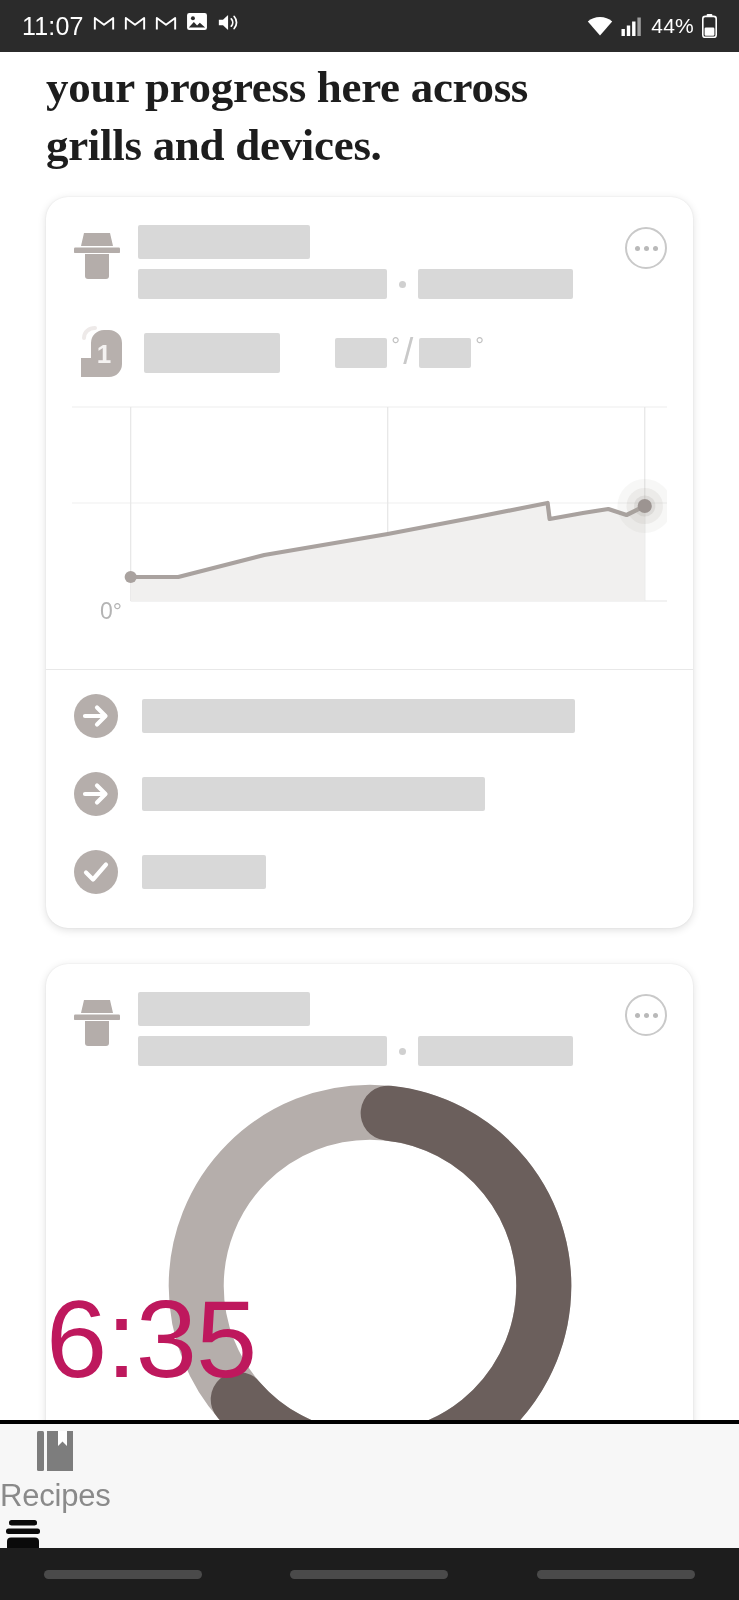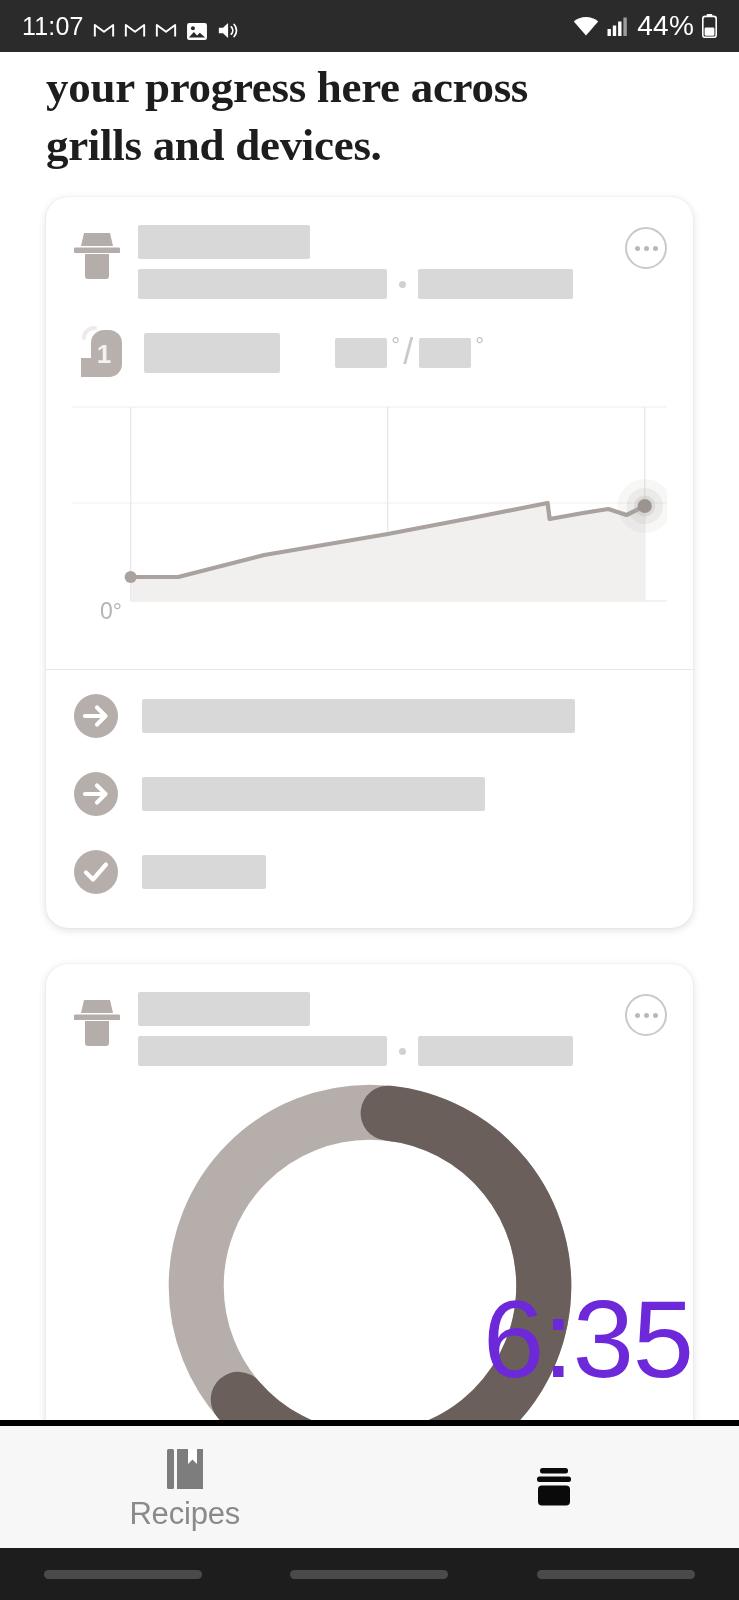--- a/index.html
+++ b/index.html
@@ -18,28 +18,28 @@
 
   
   .status-bar {
     position: absolute; top: 0; left: 0;
     width: 739px; height: 52px;
     background: #2b2b2b;
     display: flex; align-items: center;
     padding: 0 22px;
     color: #ffffff;
   }
-  .sb-left { display: flex; align-items: flex-end; gap: 9px; }
+  .sb-left { display: flex; align-items: flex-start; gap: 9px; }
   .sb-time {
     font-size: 25px; font-weight: 400; letter-spacing: .2px;
     font-family: "Liberation Sans", sans-serif;
     color:#ffffff;
   }
   .sb-right { margin-left: auto; display: flex; align-items: center; gap: 8px; }
-  .sb-batt-text { font-size: 28px; color:#ffffff; letter-spacing:.2px;}
+  .sb-batt-text { font-size: 21px; color:#ffffff; letter-spacing:.2px;}
   .icon-m { width: 22px; height: 22px; display:block; }
   .icon-img { width: 22px; height: 19px; display:block;}
   .icon-vol { width: 24px; height: 21px; display:block;}
   .icon-wifi { width: 26px; height: 21px; display:block;}
   .icon-sig  { width: 22px; height: 21px; display:block;}
   .icon-batt { width: 15px; height: 24px; display:block;}
 
   
   .headline {
     position: absolute; top: 52px; left: 0; width: 606px;
@@ -148,36 +148,36 @@
   
   .gauge-wrap {
     position: relative;
     height: 420px;
     margin-top: 10px;
   }
   .gauge-svg { position:absolute; top:0; left:50%; transform:translateX(-50%); display:block;}
   .gauge-time {
     position: absolute;
     top: 208px; left: 0; width: 100%;
-    text-align: right;
+    text-align: left;
     font-size: 110px;
     line-height: 1;
     font-weight: 400;
-    color: #6d28d9;
+    color: #be185d;
     font-family: "Liberation Sans Narrow","Liberation Sans", sans-serif;
     letter-spacing: -1px;
   }
 
   
   .bottom-nav {
     position: absolute; bottom: 52px; left: 0;
     width: 739px; height: 128px;
     background: #f7f7f7;
-    border-top: 6px solid #000000;
-    display: flex; align-items: center;
+    border-top: 4px solid #000000;
+    display: flex; align-items: flex-start; flex-direction: column;
   }
   .nav-item {
     flex: 1; display: flex; flex-direction: column;
     align-items: center; justify-content: center; gap: 4px;
   }
   .nav-ico { height: 50px; display: flex; align-items: flex-end; }
   .nav-label {
     font-size: 31px;
     font-family: "Liberation Sans Narrow","Liberation Sans", sans-serif;
     color: #8a8a8a;

